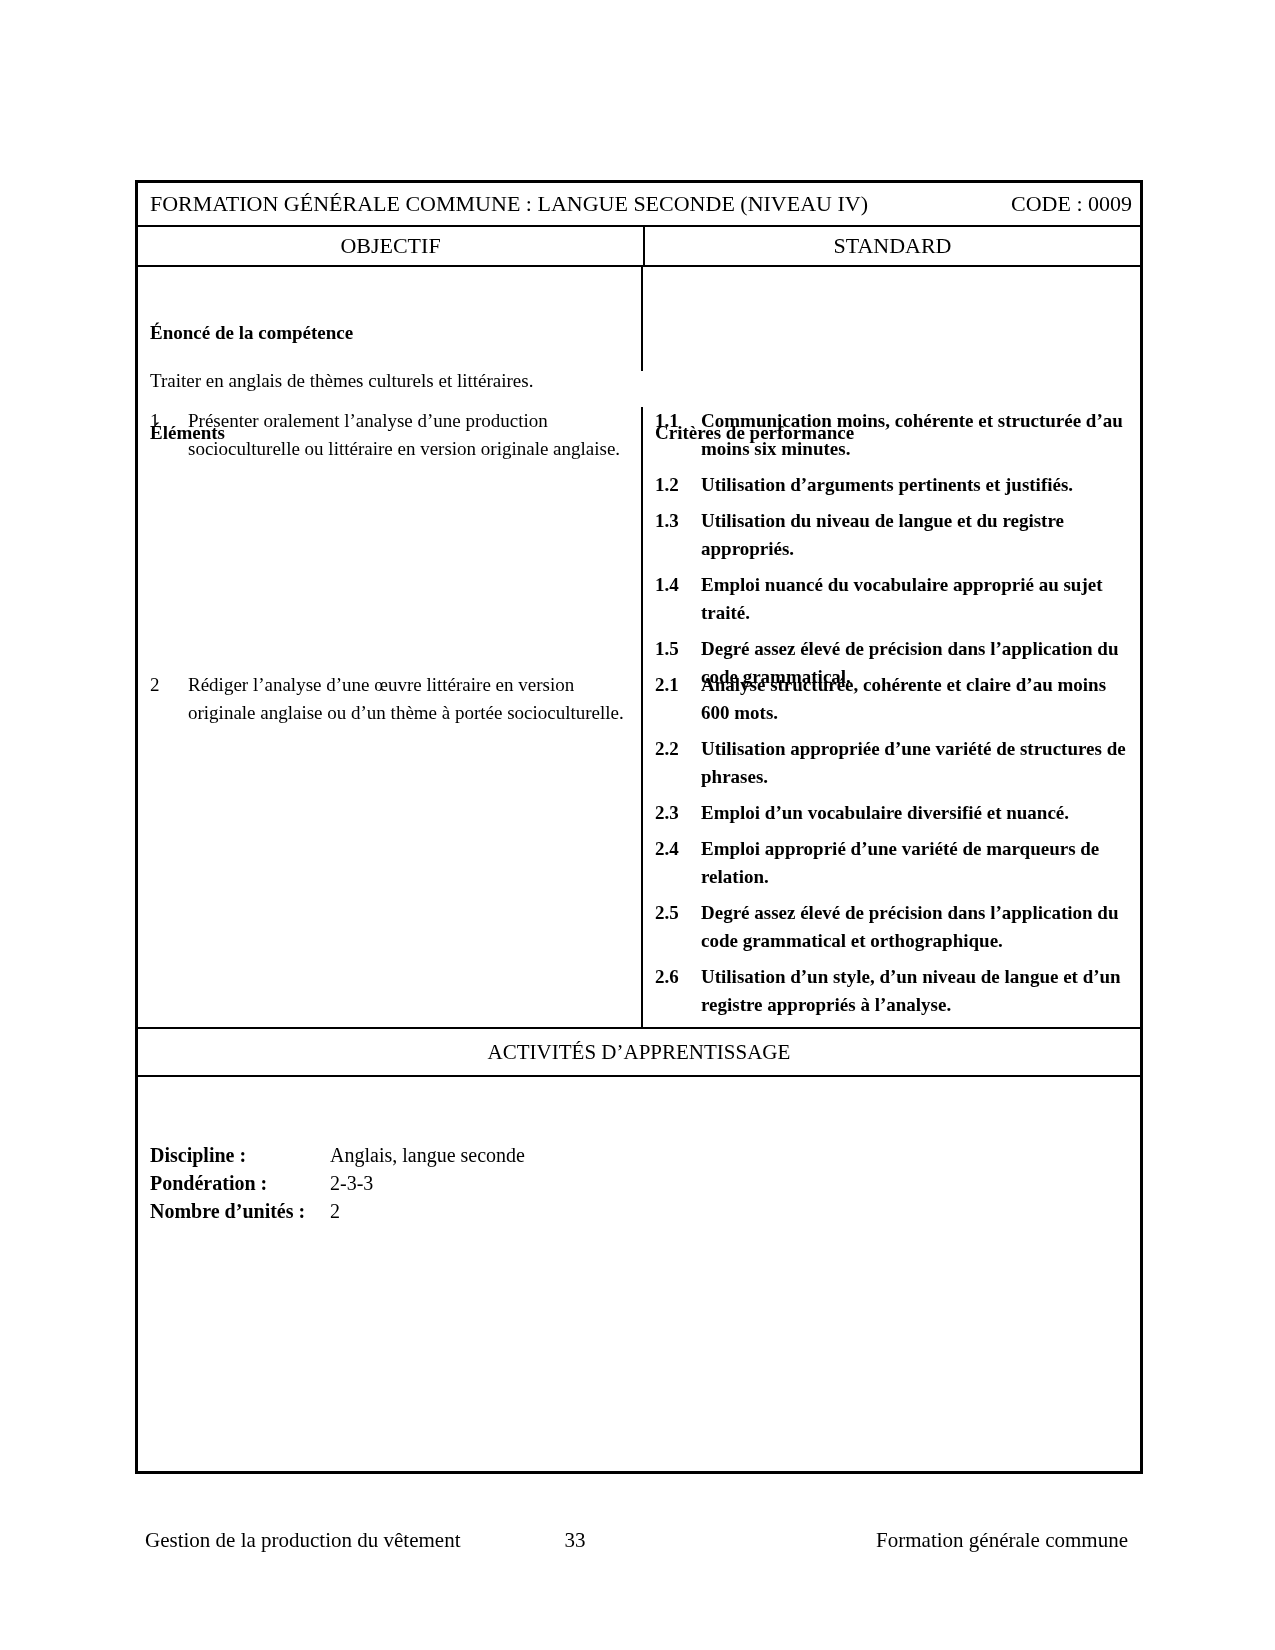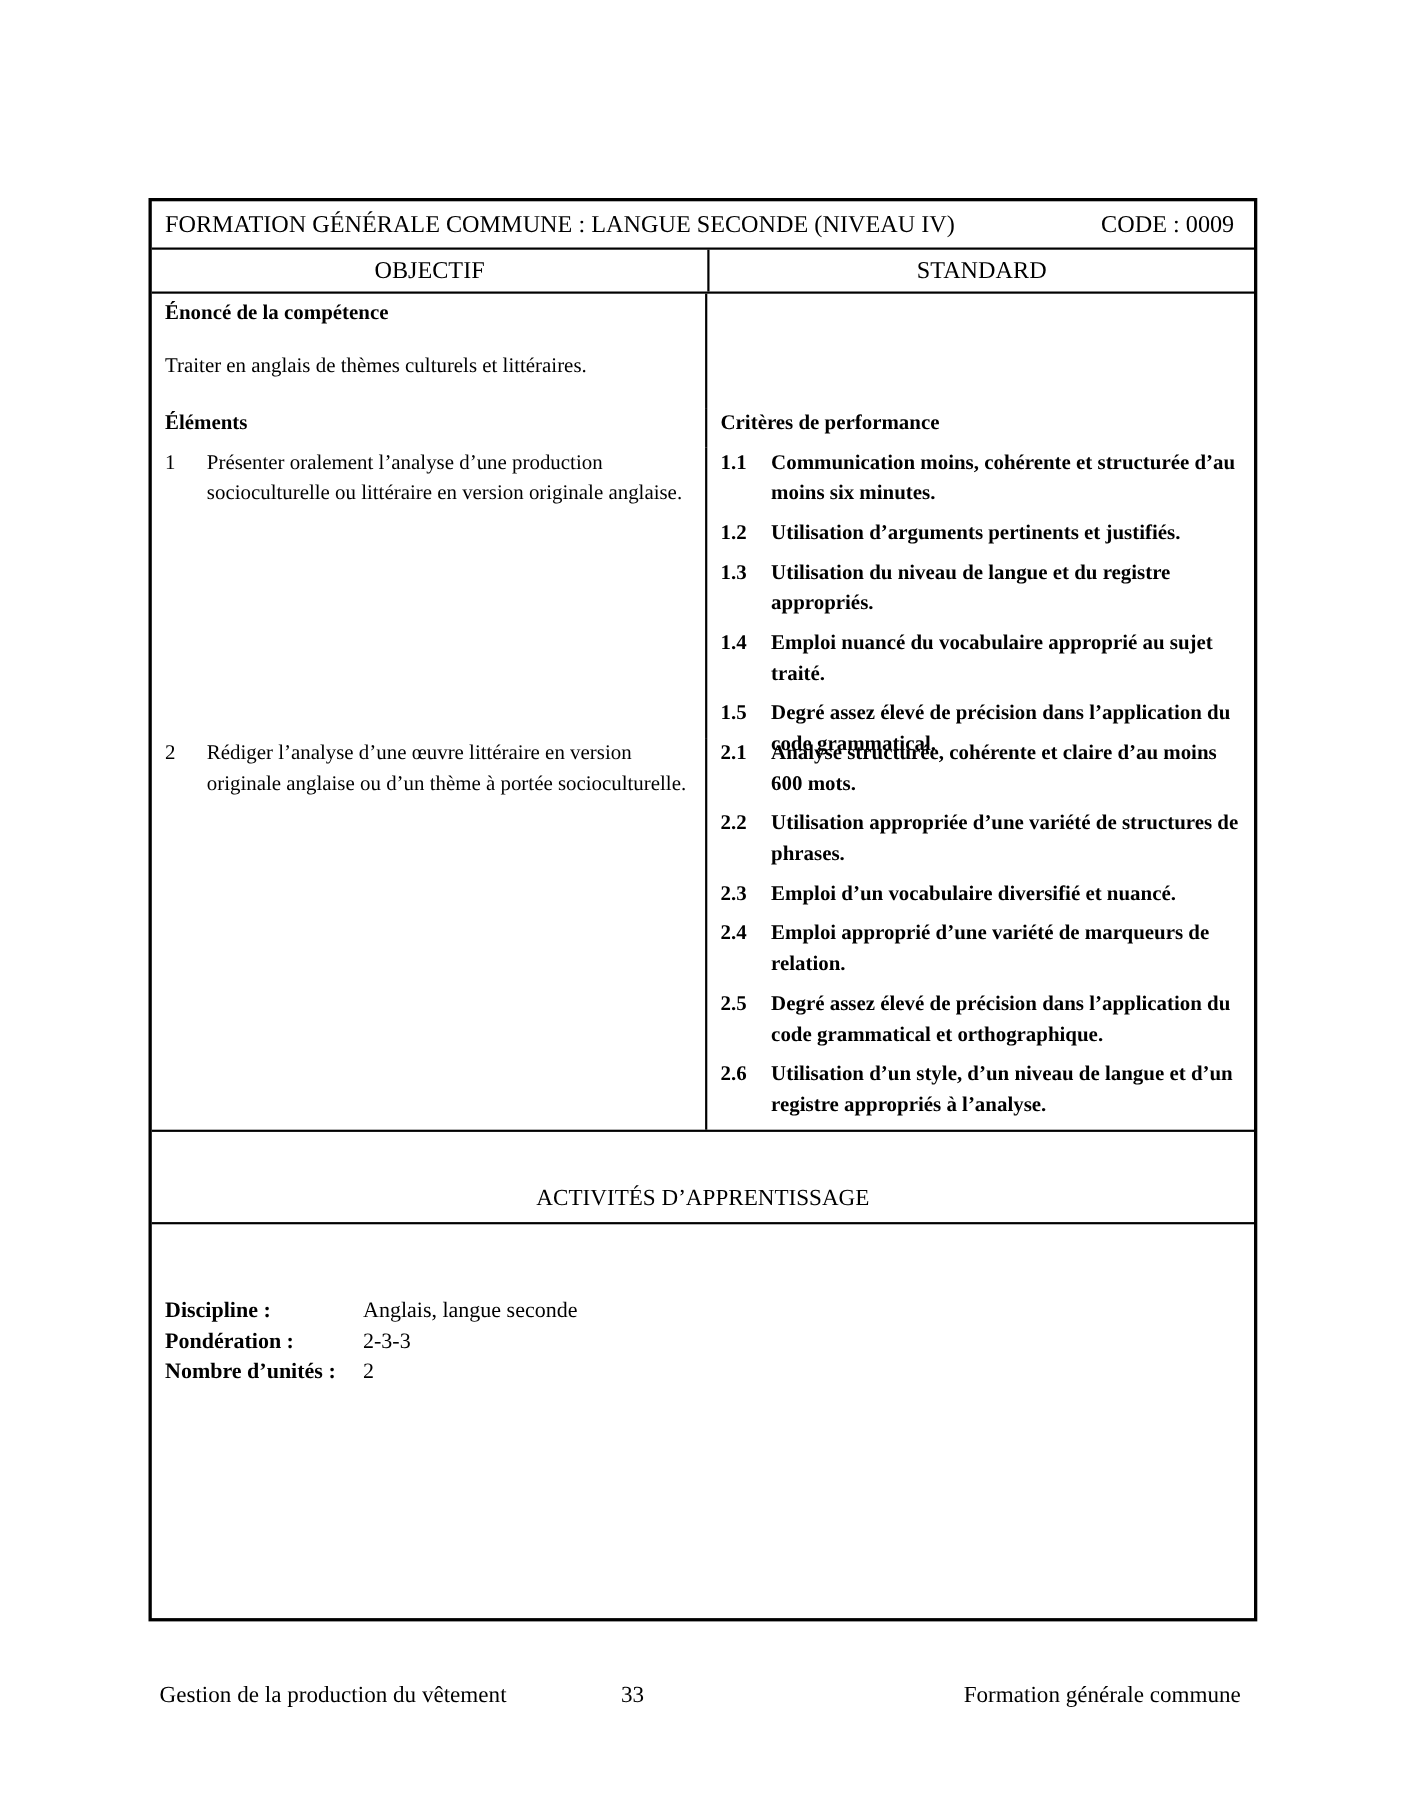--- a/index.html
+++ b/index.html
@@ -8,48 +8,47 @@
     font-family:"Liberation Serif","DejaVu Serif",serif;color:#000;
     -webkit-font-smoothing:antialiased;
   }
   .doc-table{
     position:absolute;left:135px;top:180px;width:1002px;height:1288px;
     border:3px solid #000;display:flex;flex-direction:column;background:#fff;
   }
   
   .title-row{
     flex:0 0 42px;border-bottom:2px solid #000;display:flex;align-items:center;
-    font-size:22px;padding:0 18px 0 12px;white-space:nowrap;
+    font-size:22px;padding:0 8px 0 12px;white-space:nowrap;
   }
   .title-row .code{margin-left:auto;}
   
   .colhead-row{flex:0 0 38px;border-bottom:2px solid #000;display:flex;font-size:22px;}
   .colhead-left{flex:0 0 505px;border-right:2px solid #000;display:flex;align-items:center;justify-content:center;}
   .colhead-right{flex:1;display:flex;align-items:center;justify-content:center;}
   
   .main-row{
     flex:0 0 742px;border-bottom:2px solid #000;
     display:grid;grid-template-columns:505px 1fr;grid-template-rows:104px 36px 264px 1fr;
     font-size:19px;line-height:28px;
   }
   .lcell{border-right:2px solid #000;padding:0 15px 0 12px;}
   .rcell{padding:0 8px 0 12px;font-weight:bold;}
   .pt4{padding-top:4px;}
-  .bold{font-weight:bold;}
+  .bold{font-weight:bold;margin-top:48px;}
   .enonce-text{margin-top:20px;}
   .num-item{display:flex;margin-bottom:8px;}
   .num-item .enum{flex:0 0 38px;}
   .crit-item{display:flex;margin-bottom:8px;}
   .crit-item .cnum{flex:0 0 46px;}
   .crit-item .ctext{flex:1;}
   
   .activites-row{
     flex:0 0 46px;border-bottom:2px solid #000;display:flex;align-items:center;justify-content:center;
     font-size:21px;
-    margin-top:36px;
   }
   
   .bottom-row{flex:1;padding:64px 12px 0 12px;font-size:20px;line-height:28px;}
   .info-line{display:flex;}
   .info-label{flex:0 0 180px;font-weight:bold;}
   
   .footer{position:absolute;left:0;top:1528px;width:1275px;font-size:21px;}
   .footer-left{position:absolute;left:145px;top:0;white-space:nowrap;}
   .footer-center{position:absolute;left:500px;top:0;width:150px;text-align:center;}
   .footer-right{position:absolute;right:147px;top:0;white-space:nowrap;}

